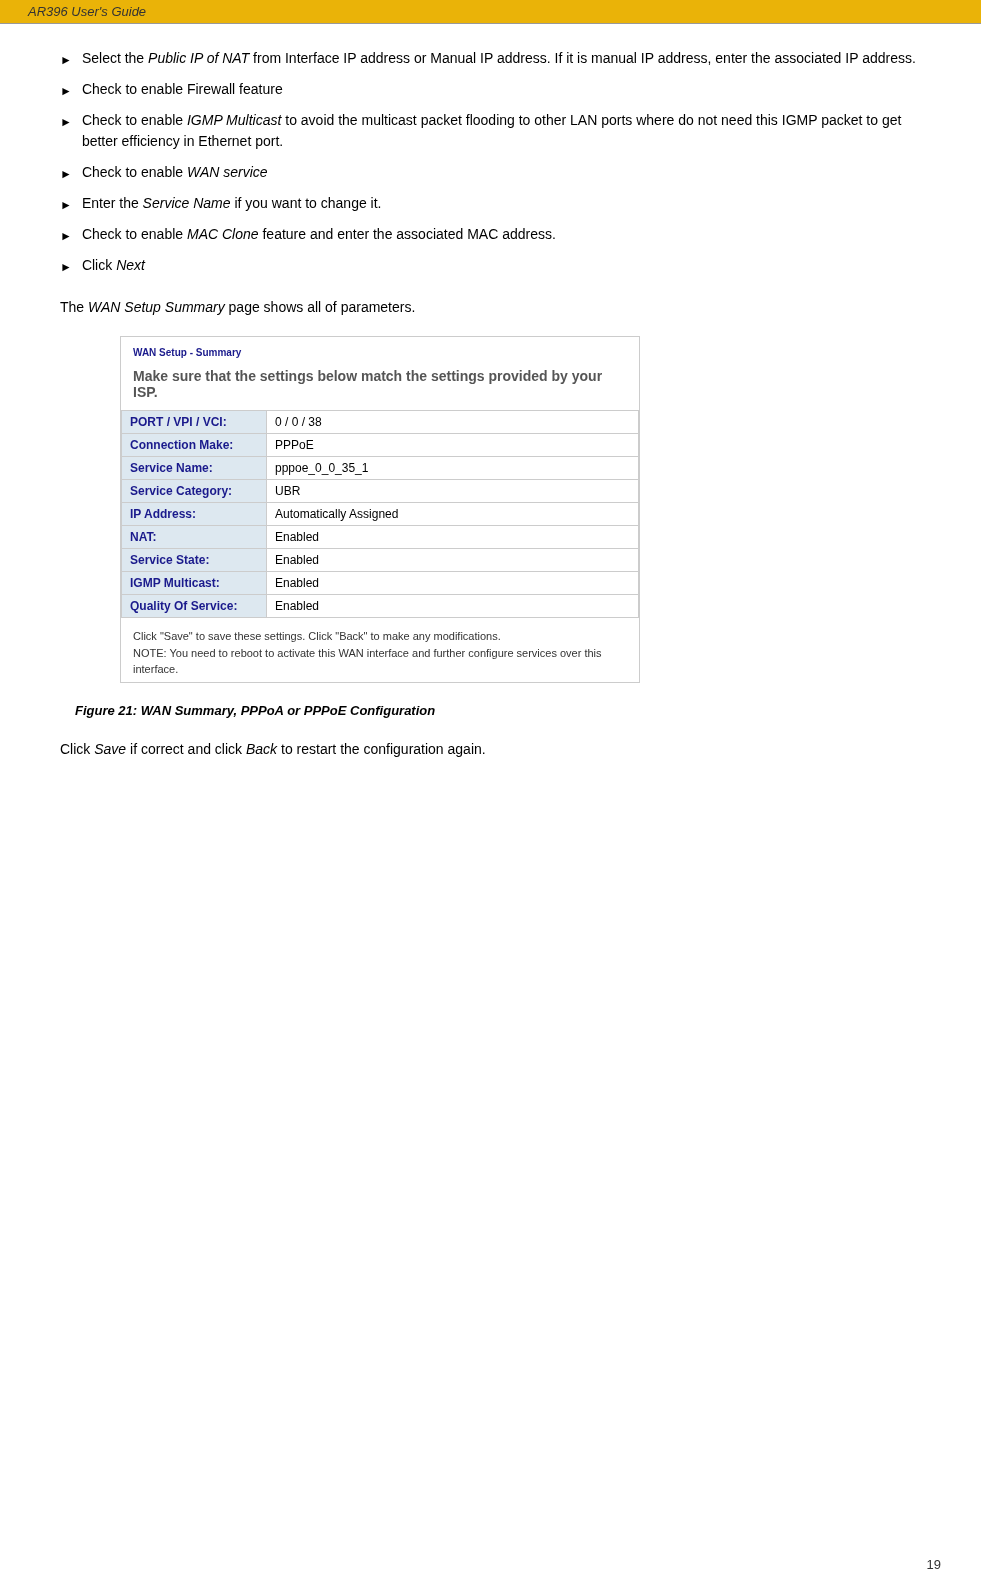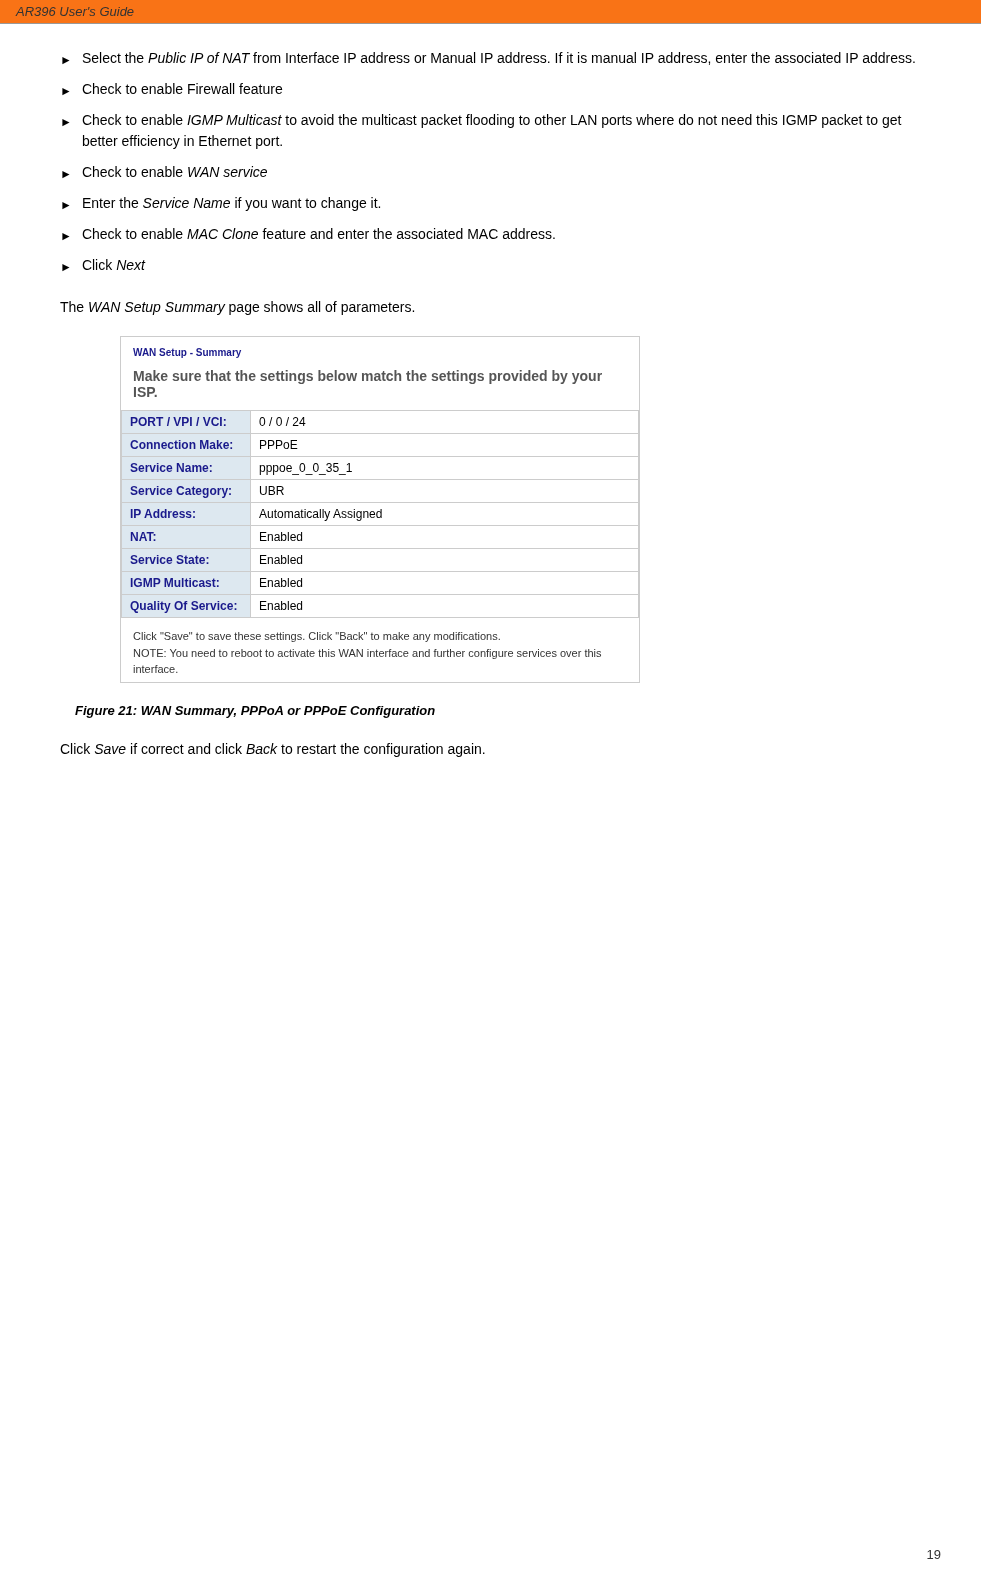--- a/index.html
+++ b/index.html
@@ -6,23 +6,23 @@
     body {
       font-family: Arial, Helvetica, sans-serif;
       font-size: 14px;
       color: #000;
       background: #fff;
       width: 981px;
       min-height: 1578px;
       padding: 0;
     }
     .header-bar {
-      background: #f97316;
+      background: #eab308;
       border-bottom: 1px solid #999;
-      padding: 4px 16px;
+      padding: 4px 28px;
       font-size: 13px;
       color: #333;
       font-style: italic;
     }
     .content {
       padding: 24px 60px 40px 60px;
     }
     .bullet-list {
       list-style: none;
       padding: 0;
@@ -77,21 +77,21 @@
     .summary-table tr td {
       padding: 4px 8px;
       border: 1px solid #ccc;
       font-size: 12px;
       vertical-align: middle;
     }
     .summary-table tr td:first-child {
       background: #dde8f0;
       font-weight: bold;
       color: #1a1a8c;
-      width: 129px;
+      width: 145px;
       white-space: nowrap;
     }
     .summary-table tr td:last-child {
       background: #fff;
     }
     .wan-save-note {
       padding: 10px 12px 4px 12px;
       color: #333;
       font-size: 11px;
       line-height: 1.5;
@@ -114,21 +114,21 @@
       font-style: italic;
       margin: 14px 0 20px 15px;
       font-size: 13px;
     }
     .closing-text {
       margin-top: 10px;
       line-height: 1.6;
     }
     .page-number {
       position: absolute;
-      bottom: 16px;
+      bottom: 6px;
       right: 40px;
       font-size: 13px;
       color: #333;
     }
     .page-wrapper {
       position: relative;
       min-height: 1578px;
     }
   </style>
 </head>
@@ -190,21 +190,21 @@
       The <span class="italic">WAN Setup Summary</span> page shows all of parameters.
     </p>
 
     <div class="wan-summary-box">
       <div class="wan-summary-title">WAN Setup - Summary</div>
       <div class="wan-summary-note">Make sure that the settings below match the settings provided by your ISP.</div>
       <table class="summary-table">
         <tbody id="summary-tbody">
         <tr>
               <td>PORT / VPI / VCI:</td>
-              <td>0 / 0 / 24</td>
+              <td>0 / 0 / 38</td>
             </tr>
             <tr>
               <td>Connection Make:</td>
               <td>PPPoE</td>
             </tr>
             <tr>
               <td>Service Name:</td>
               <td>pppoe_0_0_35_1</td>
             </tr>
             <tr>

